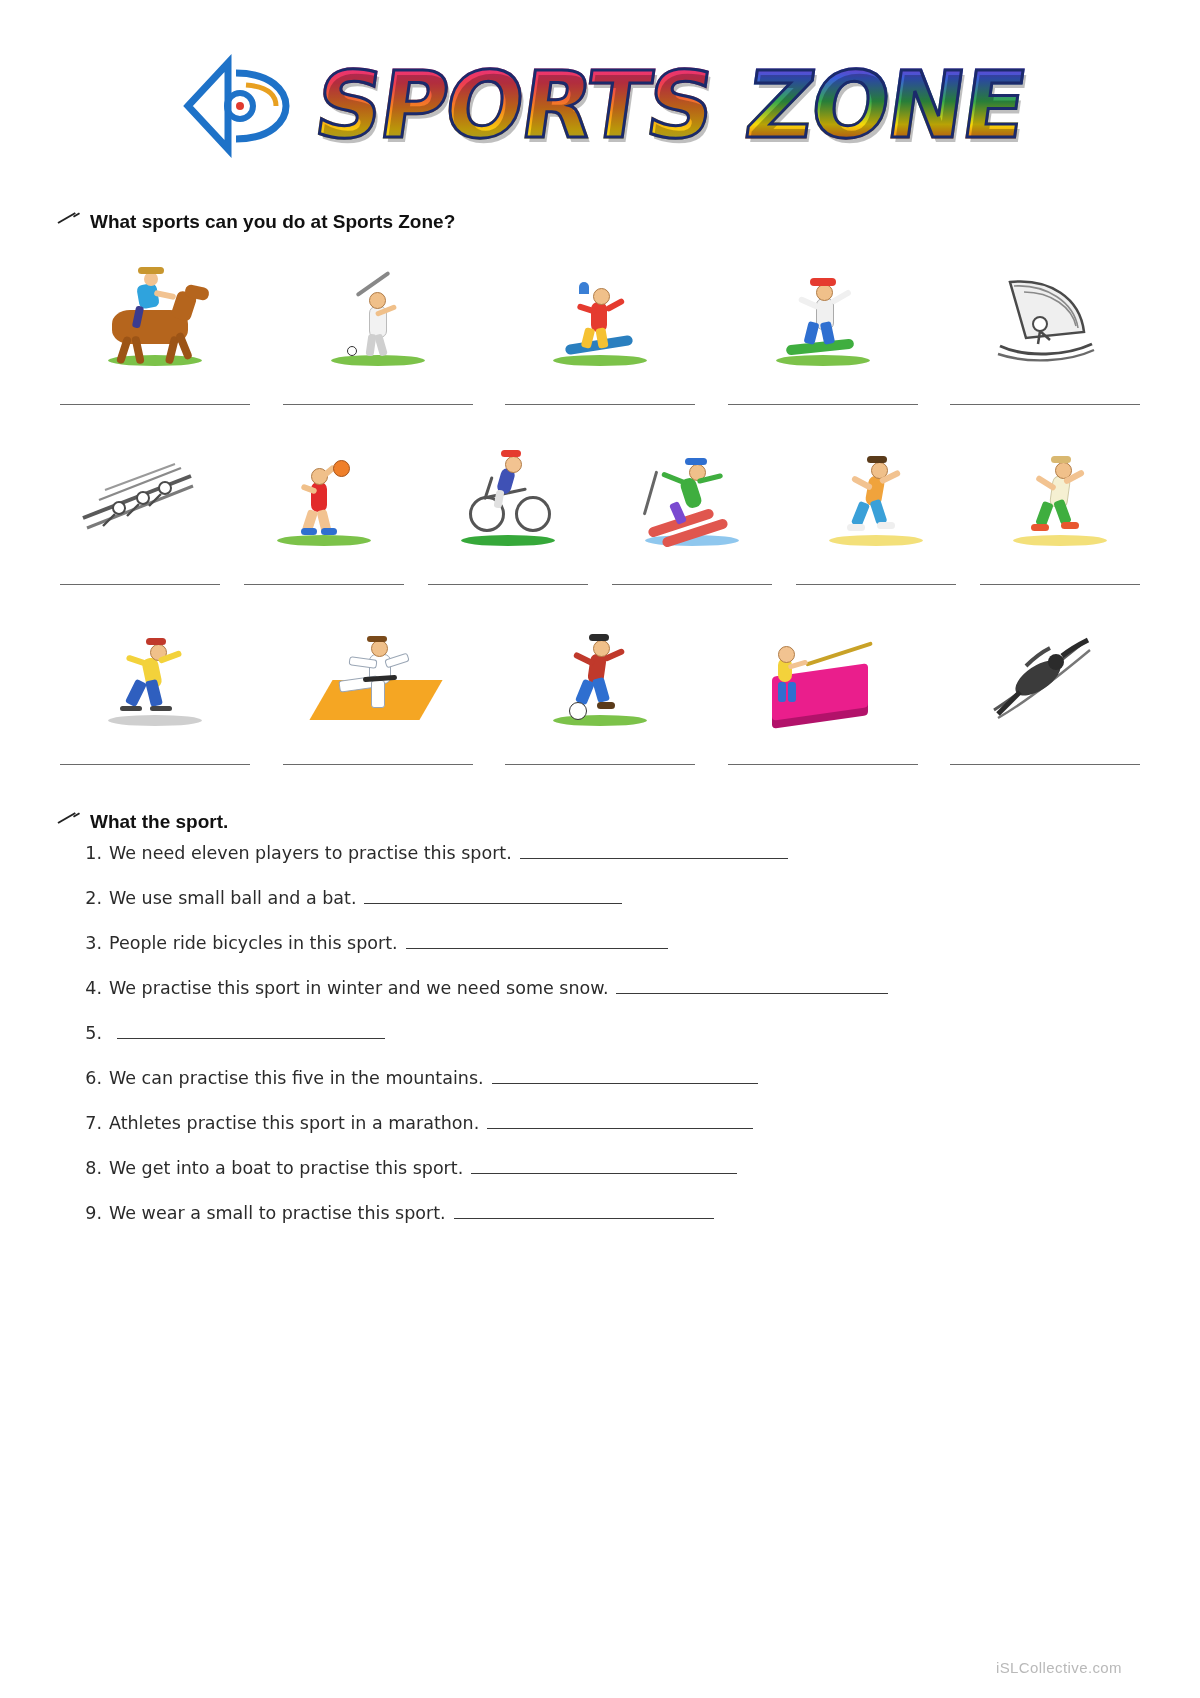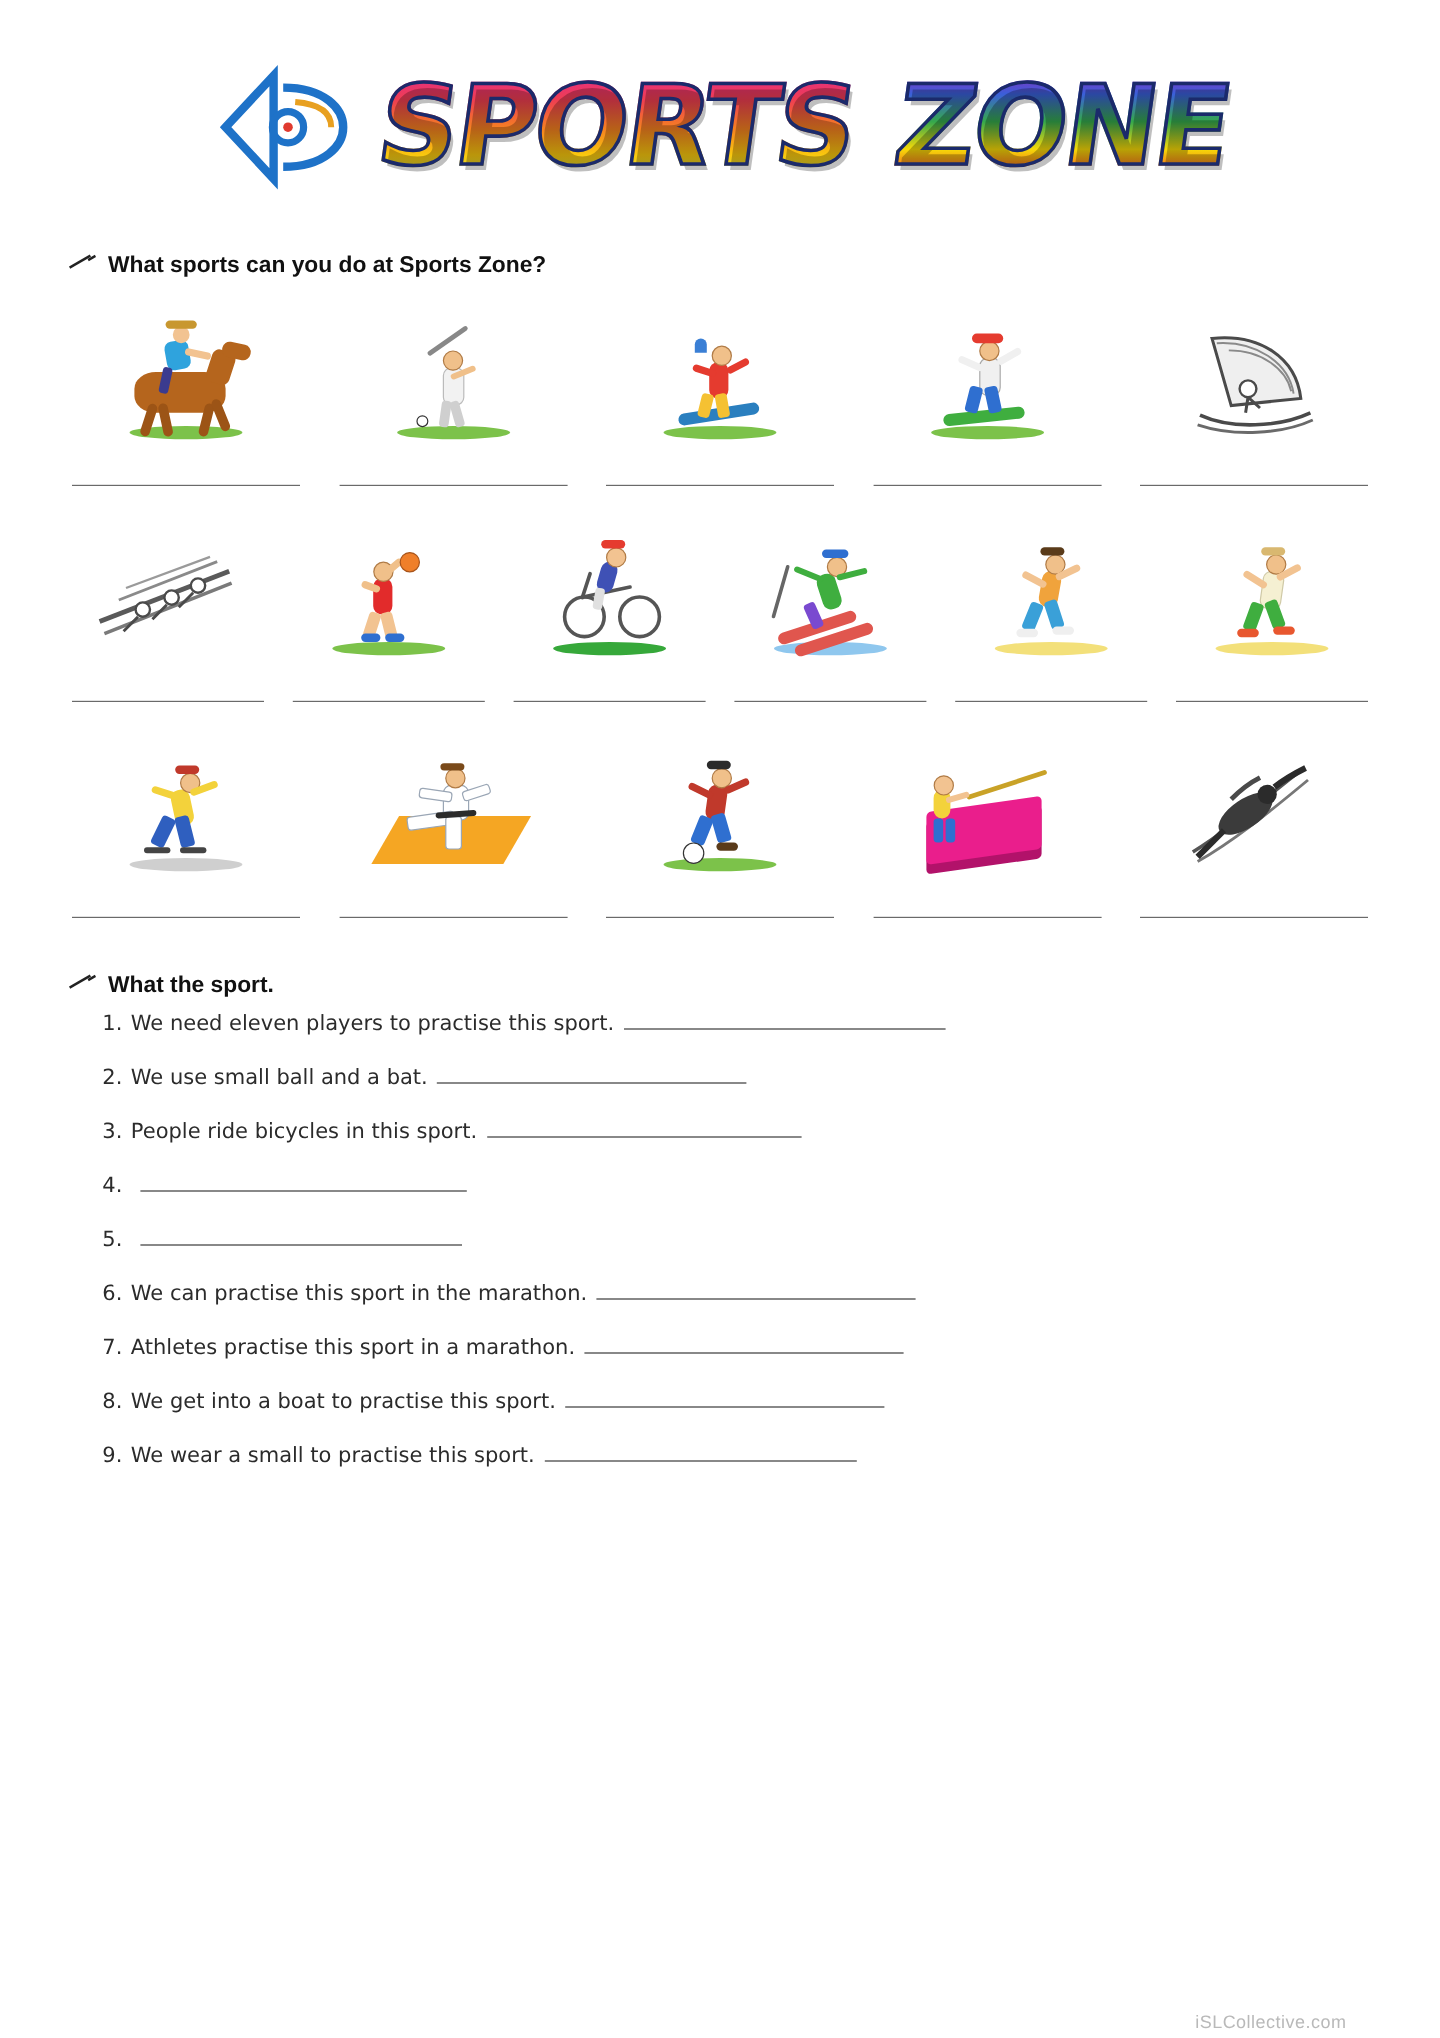--- a/index.html
+++ b/index.html
@@ -242,21 +242,21 @@
   .q .blank {
     display: inline-block;
     border-bottom: 1.5px solid #3a3a3a;
     height: 14px;
     margin-left: 8px;
   }
 
   .footer {
     position: absolute;
     right: 78px;
-    bottom: 22px;
+    bottom: 40px;
     font-size: 15px;
     color: #b9b9b9;
     letter-spacing: 0.4px;
   }
 </style>
 </head>
 <body>
 
 <div class="page">
 
@@ -599,31 +599,32 @@
     </div>
 
     <div class="q">
       <span class="num">3.</span>
       <span class="txt">People ride bicycles in this sport.</span>
       <span class="blank" style="width:262px"></span>
     </div>
 
     <div class="q">
       <span class="num">4.</span>
+      <span class="txt">We practise this sport in winter and we need some snow.</span>
       <span class="blank" style="width:272px"></span>
     </div>
 
     <div class="q">
       <span class="num">5.</span>
       <span class="blank" style="width:268px"></span>
     </div>
 
     <div class="q">
       <span class="num">6.</span>
-      <span class="txt">We can practise this sport in the marathon.</span>
+      <span class="txt">We can practise this five in the mountains.</span>
       <span class="blank" style="width:266px"></span>
     </div>
 
     <div class="q">
       <span class="num">7.</span>
       <span class="txt">Athletes practise this sport in a marathon.</span>
       <span class="blank" style="width:266px"></span>
     </div>
 
     <div class="q">

